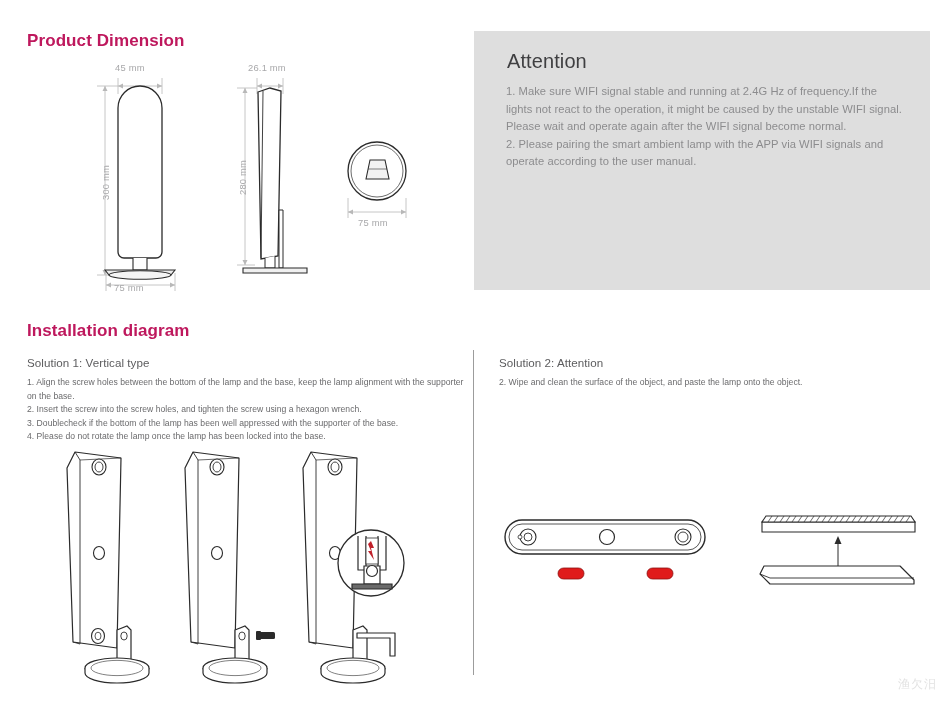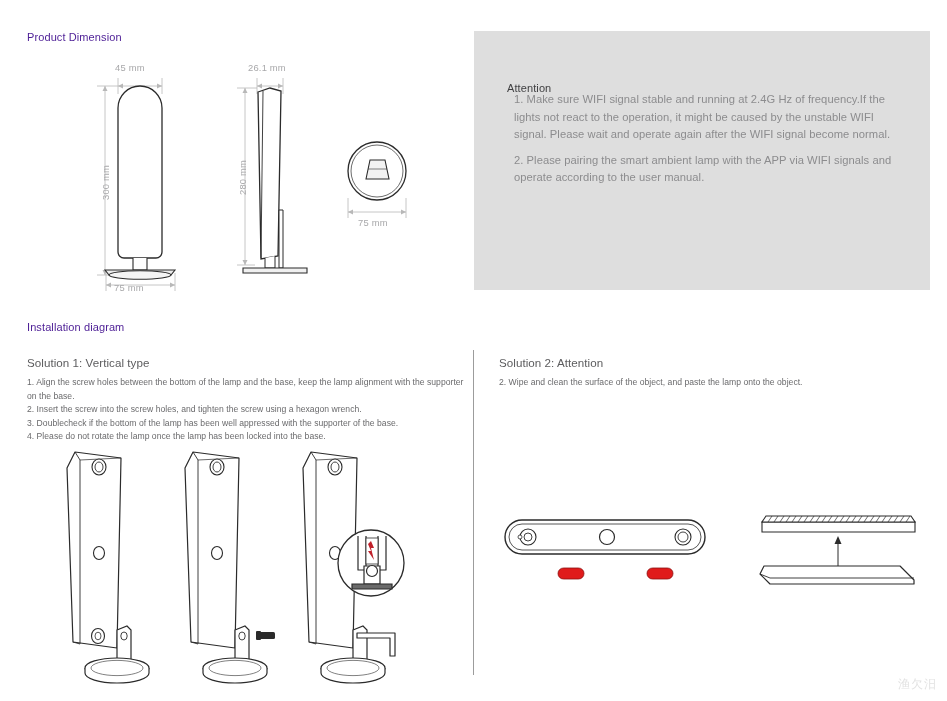--- a/index.html
+++ b/index.html
@@ -14,54 +14,53 @@
     overflow: hidden;
     font-family: "Liberation Sans", sans-serif;
     color: #5a5a5a;
     -webkit-font-smoothing: antialiased;
   }
   .page { position: absolute; inset: 0; }
 
   
   .section-title {
     position: absolute;
-    font-size: 11px;
-    font-weight: 400;
-    color: #4c1d95;
+    font-size: 17px;
+    font-weight: 700;
+    color: #be185d;
     letter-spacing: 0.1px;
     white-space: nowrap;
   }
   #title-product-dimension { left: 27px; top: 31px; }
   #title-installation { left: 27px; top: 321px; }
 
   
   .attention-panel {
     position: absolute;
     left: 474px; top: 31px;
     width: 456px; height: 259px;
     background: #dedede;
   }
   .attention-title {
     position: absolute;
     left: 33px; top: 19px;
-    font-size: 11px;
+    font-size: 20px;
     color: #3f3f41;
     letter-spacing: 0.1px;
-    margin-top: 32px;
   }
   .attention-body {
     position: absolute;
     left: 32px; top: 52px;
     width: 398px;
     font-size: 11.2px;
     line-height: 17.6px;
     color: #8c8c8e;
     letter-spacing: 0.05px;
   }
-  .attention-body p { margin: 8px; }
+  .attention-body p { margin: 0; }
 
   
   .divider-vertical {
     position: absolute;
     left: 473px; top: 350px;
     width: 1px; height: 325px;
     background: #9c9c9c;
   }
   .sol-head {
     position: absolute;

